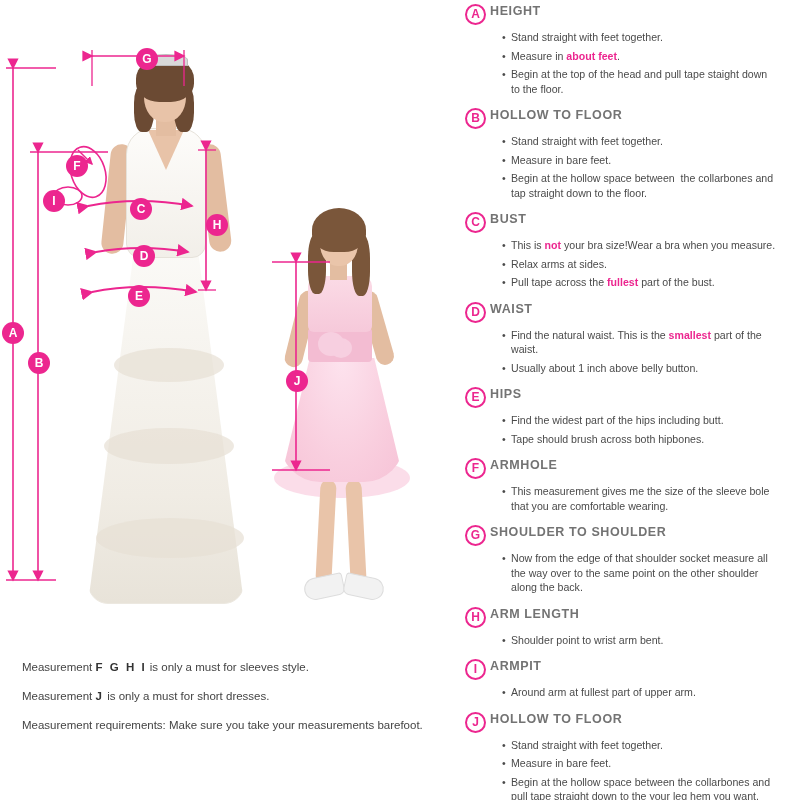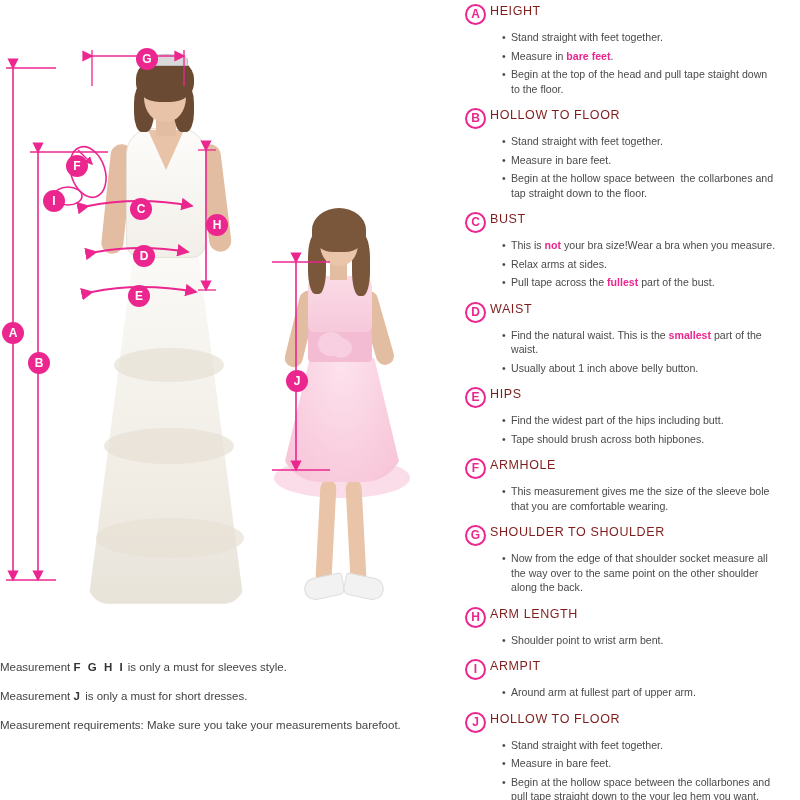--- a/index.html
+++ b/index.html
@@ -207,20 +207,21 @@
     position: absolute;
     left: -8px; top: 660px;
     width: 460px;
   }
   #notes .note {
     font-size: 11.5px;
     color: #444;
     line-height: 14px;
     margin: 0 0 15px 8px;
     white-space: nowrap;
+    padding-left: 22px;
   }
   #notes .note .mk { color: #333; font-weight: bold; letter-spacing: 2px; }
 
   
   #right-panel {
     position: absolute;
     left: 460px; top: 0;
     width: 340px; height: 800px;
     padding: 2px 10px 0 0;
   }
@@ -228,23 +229,23 @@
   .entry .ebadge {
     position: absolute; left: 5px; top: 0;
     width: 21px; height: 21px; border-radius: 50%;
     background: #fff; border: 2px solid #ec268f;
     color: #ec268f; font-size: 12px; font-weight: bold;
     line-height: 17px; text-align: center;
   }
   .entry h3 {
     margin: 2px 0 6px 0;
     font-size: 12.5px;
-    font-weight: normal;
+    font-weight: bold;
     letter-spacing: .6px;
-    color: #7f1d1d;
+    color: #737373;
   }
   .entry ul { list-style: none; margin: 12px; padding: 0; }
   .entry li {
     font-size: 10.6px;
     line-height: 14.5px;
     color: #4a4a4a;
     margin-bottom: 4px;
     padding-left: 9px;
     position: relative;
   }
@@ -367,21 +368,21 @@
     </div>
   </div>
 
   <div id="right-panel">
 
     <div class="entry">
       <span class="ebadge">A</span>
       <h3>HEIGHT</h3>
       <ul>
         <li>Stand straight with feet together.</li>
-        <li>Measure in <span class="hl">bare feet</span>.</li>
+        <li>Measure in <span class="hl">about feet</span>.</li>
         <li>Begin at the top of the head and pull tape staight down to the floor.</li>
       </ul>
     </div>
 
     <div class="entry">
       <span class="ebadge">B</span>
       <h3>HOLLOW TO FLOOR</h3>
       <ul>
         <li>Stand straight with feet together.</li>
         <li>Measure in bare feet.</li>

